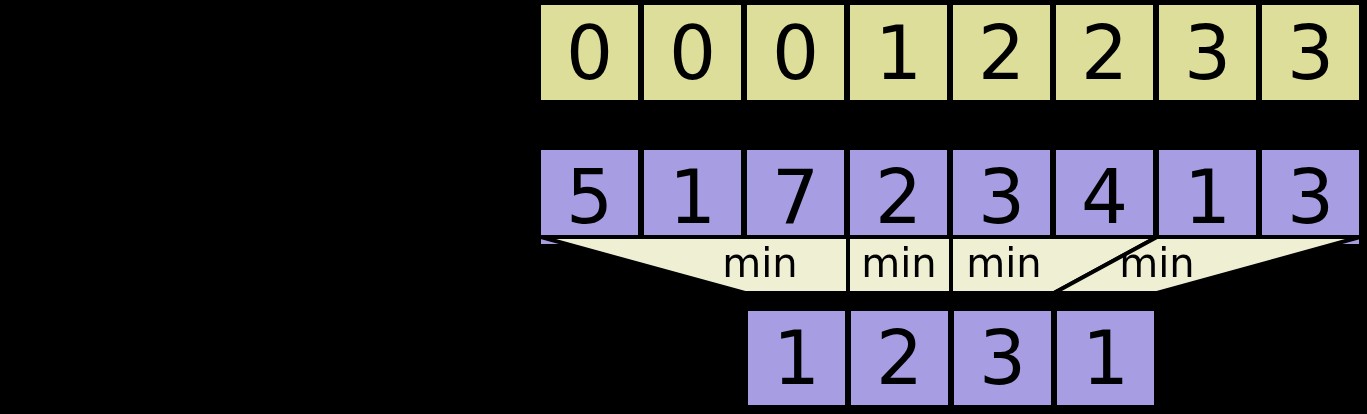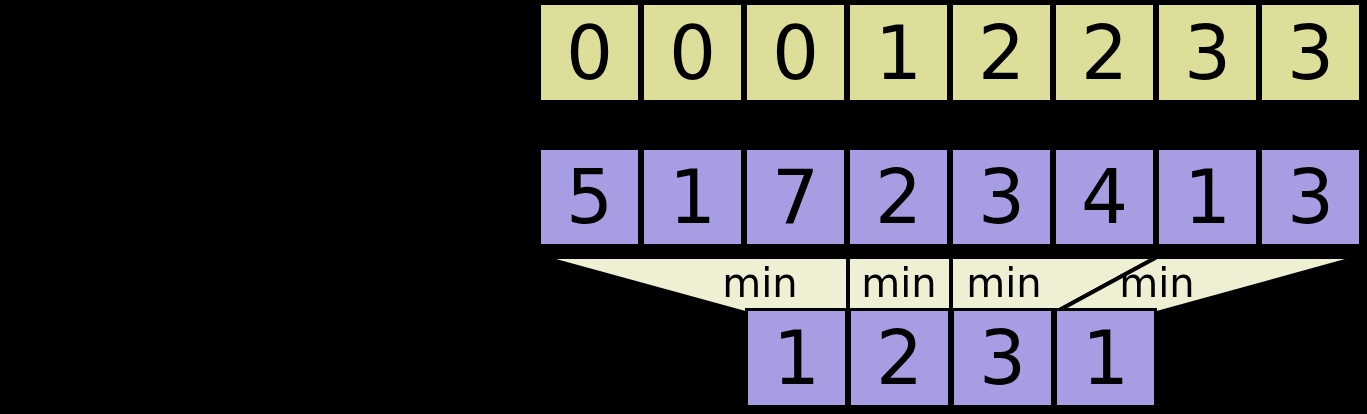--- a/index.html
+++ b/index.html
@@ -63,21 +63,21 @@
   #result-row .cell {
     width: 103px;
     height: 100px;
     font-size: 74px;
   }
 
   
   #funnel-band {
     position: absolute;
     left: 0;
-    top: 253px;
+    top: 233px;
     width: 1364px;
     height: 64px;
   }
   #funnel-band svg {
     display: block;
   }
   .funnel-shape {
     fill: #EFEFD4;
     stroke: #000000;
     stroke-width: 4;

